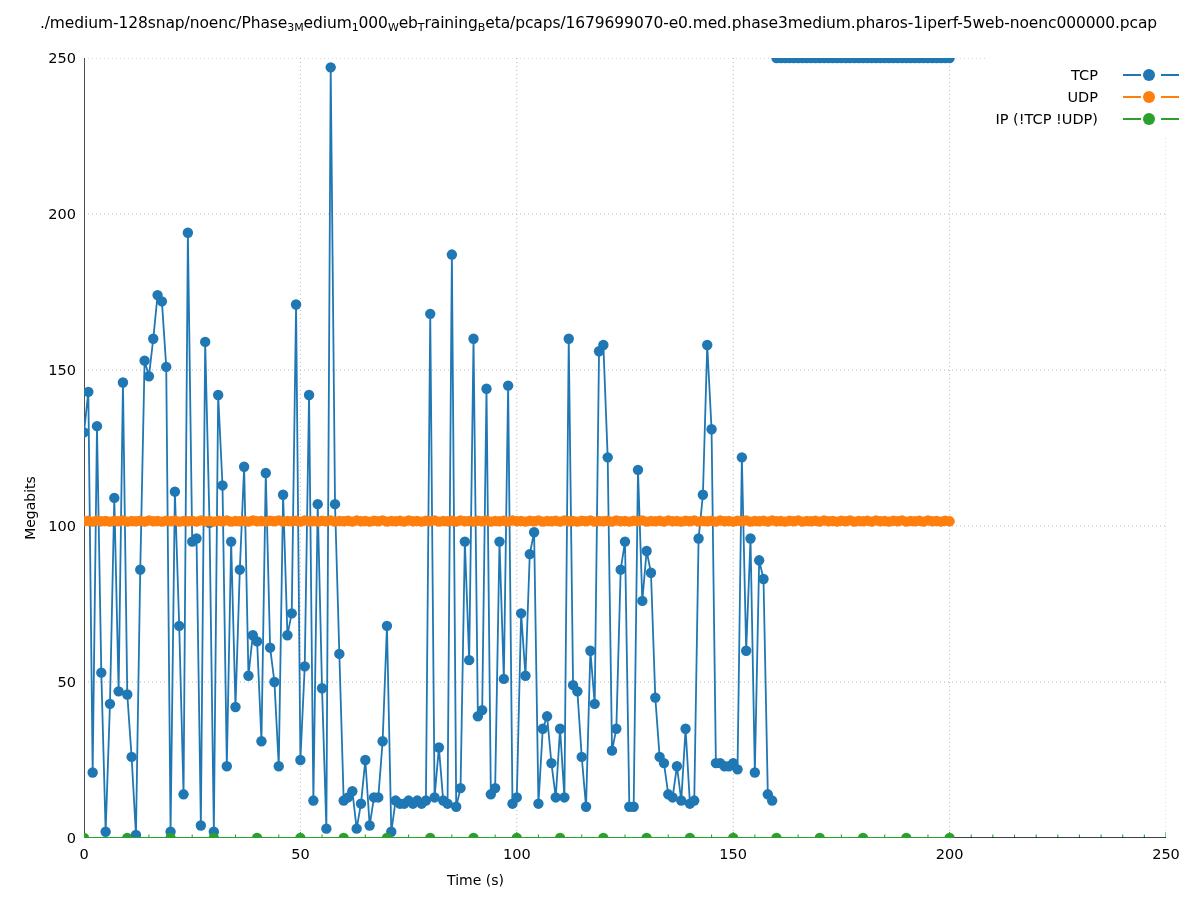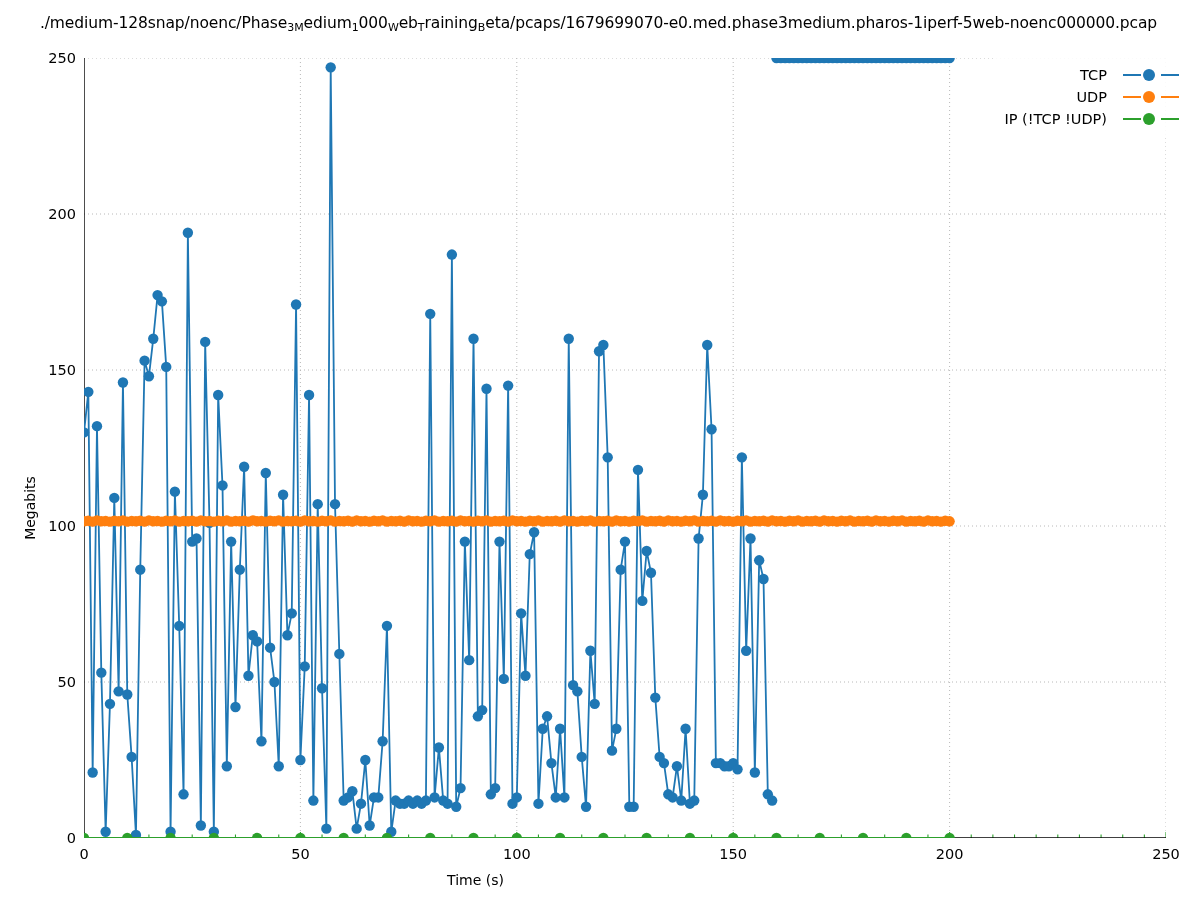--- a/index.html
+++ b/index.html
@@ -29,21 +29,21 @@
   .xtick{
     position:absolute;top:0;width:80px;margin-left:-40px;text-align:center;font-size:14.5px;
   }
   #xticks{position:absolute;left:84px;top:846px;width:1082px;height:24px;}
   #legend{
     position:absolute;right:10px;top:58px;
     padding:6px 8px 6px 10px;font-size:14.5px;
     background:rgba(255,255,255,0.86);
   }
   .legrow{display:flex;align-items:center;justify-content:flex-end;height:22px;}
-  .leglabel{margin-right:16px;white-space:nowrap;}
+  .leglabel{margin-right:25px;white-space:nowrap;}
   .legsample{width:56px;height:14px;position:relative;}
   .legdot{position:absolute;left:20px;top:1px;width:12px;height:12px;border-radius:50%;}
   .legseg{position:absolute;top:6px;height:2.4px;width:18px;}
 </style>
 </head>
 <body>
 
 <div id="root">
 
   <div id="title"><span>./medium-128snap/noenc/Phase</span><sub>3M</sub><span>edium</span><sub>1</sub><span>000</span><sub>W</sub><span>eb</span><sub>T</sub><span>raining</span><sub>B</sub><span>eta/pcaps/1679699070-e0.med.phase3medium.pharos-1iperf-5web-noenc000000.pcap</span></div>

